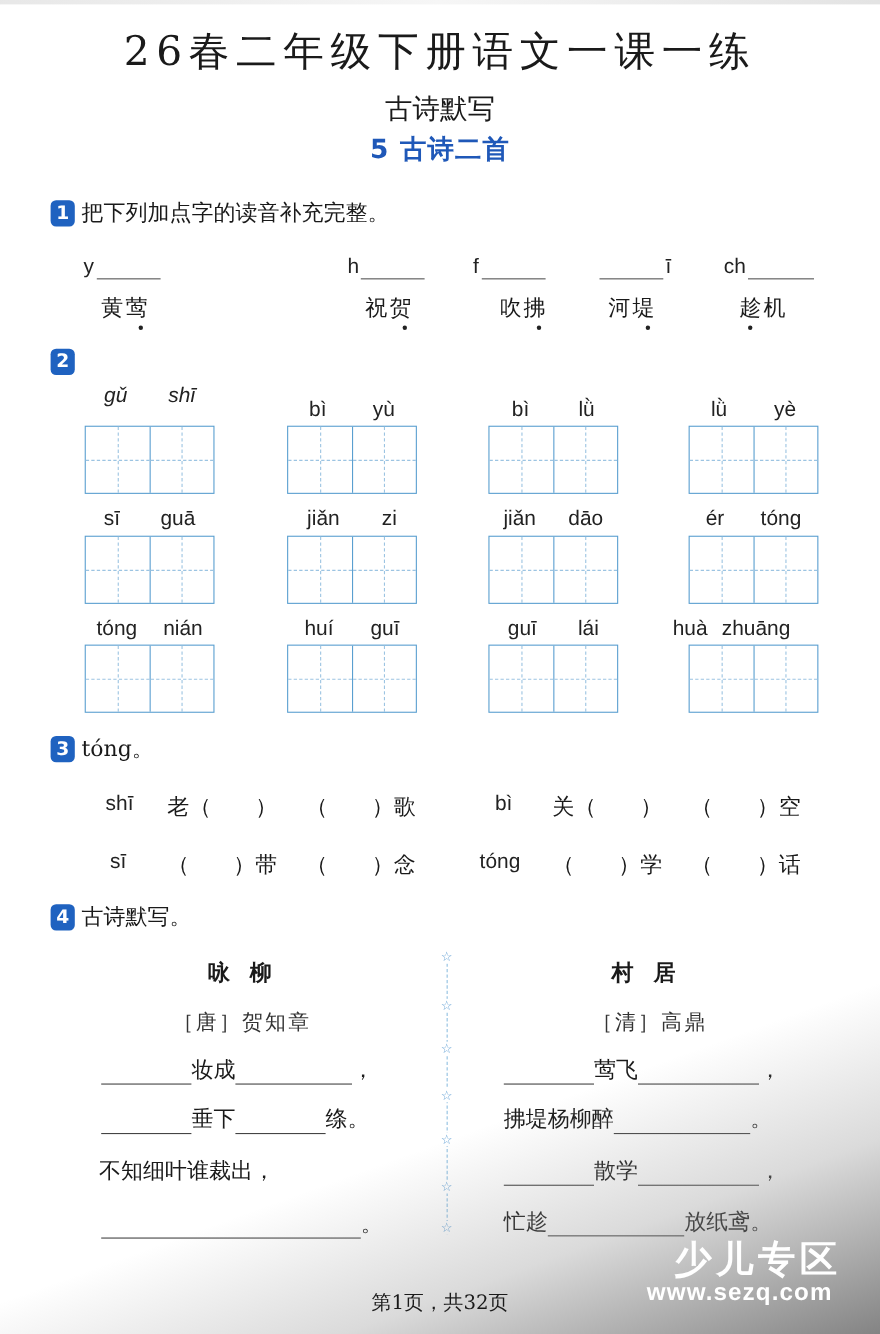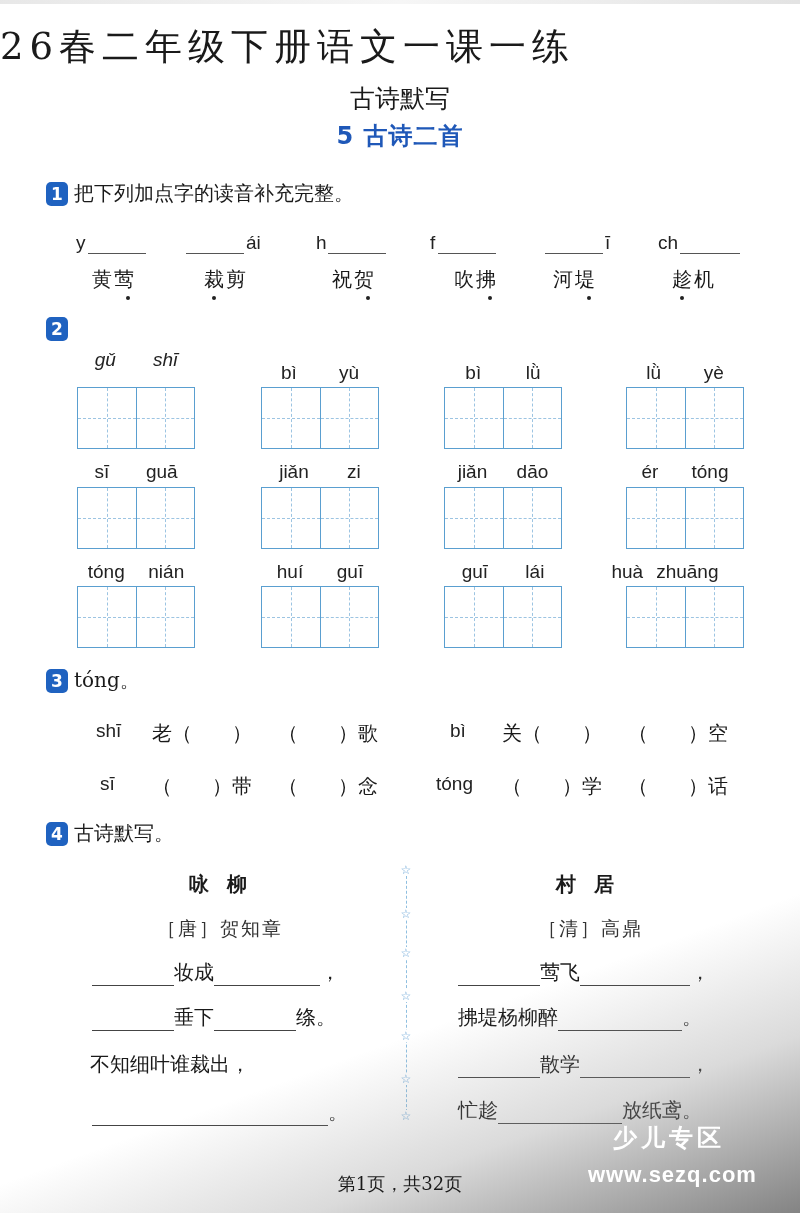--- a/index.html
+++ b/index.html
@@ -3,21 +3,21 @@
 <meta charset="utf-8">
 <style>
   html, body { margin:0; padding:0; }
   body {
     width:800px; height:1213px; position:relative; overflow:hidden;
     background:#ffffff;
     font-family:"DejaVu Serif","Liberation Serif",serif;
     color:#1a1a1a;
   }
   .topstrip { position:absolute; left:0; top:0; width:800px; height:4px; background:linear-gradient(90deg,#d8d8d8,#f0f0f0,#d0d0d0); opacity:.6; }
-  .title { position:absolute; top:22px; left:0; width:800px; text-align:left; font-size:37px; letter-spacing:6px; font-weight:normal; }
+  .title { position:absolute; top:22px; left:0; width:800px; text-align:center; font-size:37px; letter-spacing:6px; font-weight:normal; }
   .unit { position:absolute; top:82px; left:0; width:800px; text-align:center; font-size:25px; }
   .lesson { position:absolute; top:120px; left:0; width:800px; text-align:center; font-size:24px; font-weight:bold; color:#1f58b8; font-family:"DejaVu Sans","Liberation Sans",sans-serif; letter-spacing:1px; }
   .qhead { position:absolute; left:46px; display:flex; align-items:center; font-size:20px; }
   .qnum { width:22px; height:24px; background:#1f62c0; color:#fff; border-radius:5px; font-family:"DejaVu Sans","Liberation Sans",sans-serif; font-weight:bold; font-size:17px; display:flex; align-items:center; justify-content:center; margin-right:6px; }
   .py { font-family:"Liberation Sans","DejaVu Sans",sans-serif; font-size:19px; color:#222; }
 
   
   .q1row { position:absolute; top:230px; left:0; width:800px; height:80px; }
   .q1item { position:absolute; width:110px; }
   .q1blank { height:26px; position:relative; }
@@ -41,21 +41,21 @@
   
   .poem-title { position:absolute; font-size:20px; font-weight:bold; letter-spacing:18px; }
   .poem-author { position:absolute; font-size:19px; color:#333; letter-spacing:2px; }
   .pline { position:absolute; font-size:20px; height:30px; display:flex; align-items:flex-end; }
   .pline .b { display:inline-block; border-bottom:1.2px solid #444; height:22px; }
   .divider { position:absolute; left:406px; top:866px; width:0; height:256px; border-left:1.5px dashed #8fbfe0; }
   .star { position:absolute; left:400px; width:12px; height:12px; color:#6fa8d8; font-size:12px; line-height:12px; text-align:center; background:#fff; font-family:"DejaVu Sans",sans-serif; }
 
   .shade { position:absolute; right:0; bottom:0; width:800px; height:420px; background:linear-gradient(160deg, rgba(255,255,255,0) 55%, rgba(150,150,150,0.35) 75%, rgba(90,90,90,0.75) 100%); pointer-events:none; }
   .footer { position:absolute; top:1172px; left:0; width:800px; text-align:center; font-size:18px; }
-  .wm1 { position:absolute; top:1122px; left:613px; font-size:24px; font-weight:bold; color:#fff; font-family:"DejaVu Sans","Liberation Sans",sans-serif; letter-spacing:4px; }
+  .wm1 { position:absolute; top:1122px; left:613px; font-size:34px; font-weight:bold; color:#fff; font-family:"DejaVu Sans","Liberation Sans",sans-serif; letter-spacing:4px; }
   .wm2 { position:absolute; top:1162px; left:588px; font-size:22px; font-weight:bold; color:#fff; font-family:"Liberation Sans","DejaVu Sans",sans-serif; letter-spacing:1px; }
 </style>
 </head>
 <body>
 
 <div class="topstrip"></div>
 
 <div class="title">26春二年级下册语文一课一练</div>
 <div class="unit">古诗默写</div>
 <div class="lesson">5  古诗二首</div>
@@ -71,30 +71,20 @@
     <div class="q1blank">
       <span class="py" style="left:0;">y</span>
       <span class="uline" style="left:12px;width:58px;"></span>
     </div>
     <div class="q1word" style="left:16px;">
       <span>黄莺</span>
       <span class="dot" style="left:34px;"></span>
     </div>
   </div>
 
-  <div class="q1item" style="left:186px;">
-    <div class="q1blank">
-      <span class="uline" style="left:0;width:58px;"></span>
-      <span class="py" style="left:60px;">ái</span>
-    </div>
-    <div class="q1word" style="left:18px;">
-      <span>裁剪</span>
-      <span class="dot" style="left:8px;"></span>
-    </div>
-  </div>
 
   <div class="q1item" style="left:316px;">
     <div class="q1blank">
       <span class="py" style="left:0;">h</span>
       <span class="uline" style="left:12px;width:58px;"></span>
     </div>
     <div class="q1word" style="left:16px;">
       <span>祝贺</span>
       <span class="dot" style="left:34px;"></span>
     </div>

